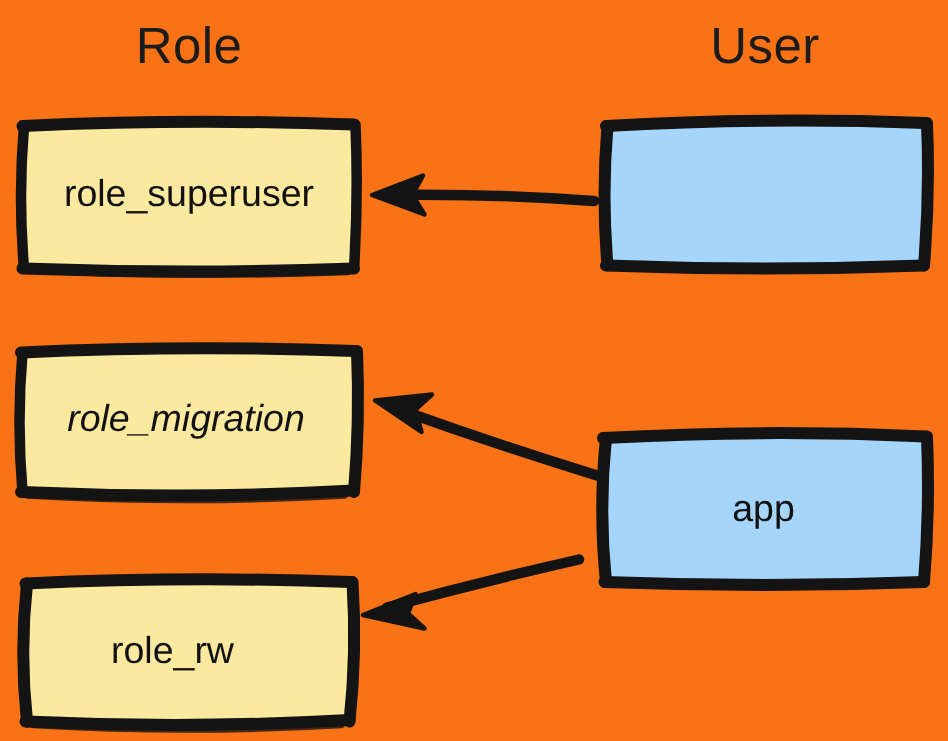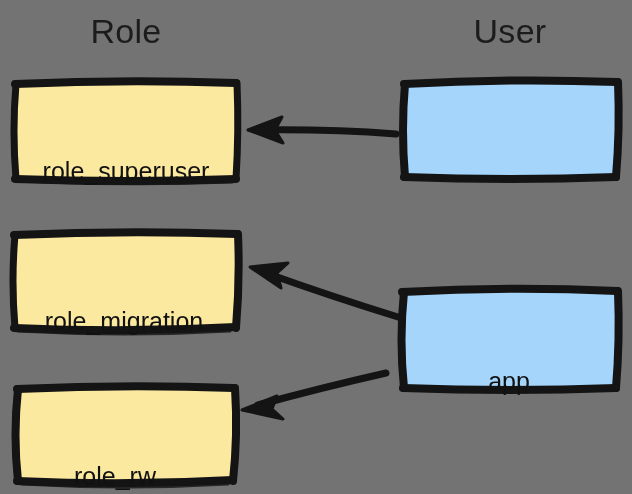--- a/index.html
+++ b/index.html
@@ -7,21 +7,21 @@
     padding: 0;
     background: #ffffff;
   }
   body {
     font-family: "Liberation Sans", sans-serif;
   }
   #canvas {
     position: relative;
     width: 632px;
     height: 494px;
-    background: #737373;
+    background: #f97316;
     overflow: hidden;
   }
   #diagram-svg {
     position: absolute;
     left: 0;
     top: 0;
     width: 632px;
     height: 494px;
   }
   .col-header {
@@ -46,24 +46,23 @@
   }
   .node-label {
     position: absolute;
     font-family: "Liberation Sans", sans-serif;
     font-size: 25px;
     font-weight: 400;
     color: #111111;
     text-align: center;
     white-space: nowrap;
     pointer-events: none;
-    margin-top: 42px;
   }
   #label-role-superuser { left: 14px;  top: 115px; width: 224px; }
-  #label-role-migration { left: 12px;  top: 265px; width: 224px; }
+  #label-role-migration { left: 12px;  top: 265px; width: 224px; font-style: italic; }
   #label-role-rw        { left: 4px;  top: 420px; width: 222px; }
   #label-dba            { left: 402px; top: 114px; width: 216px; }
   #label-app            { left: 400px; top: 325px; width: 218px; }
 </style>
 </head>
 <body>
 
 <div id="canvas">
 
   <svg id="diagram-svg" viewBox="0 0 632 494">

